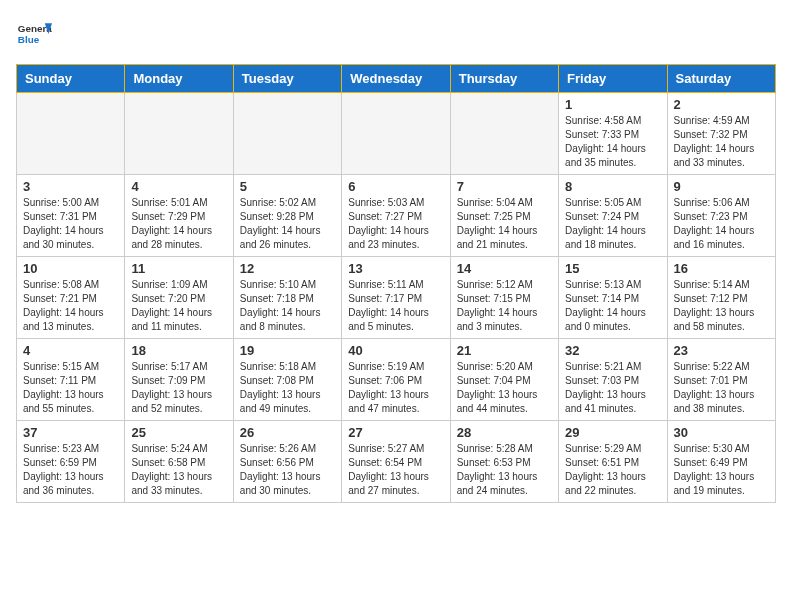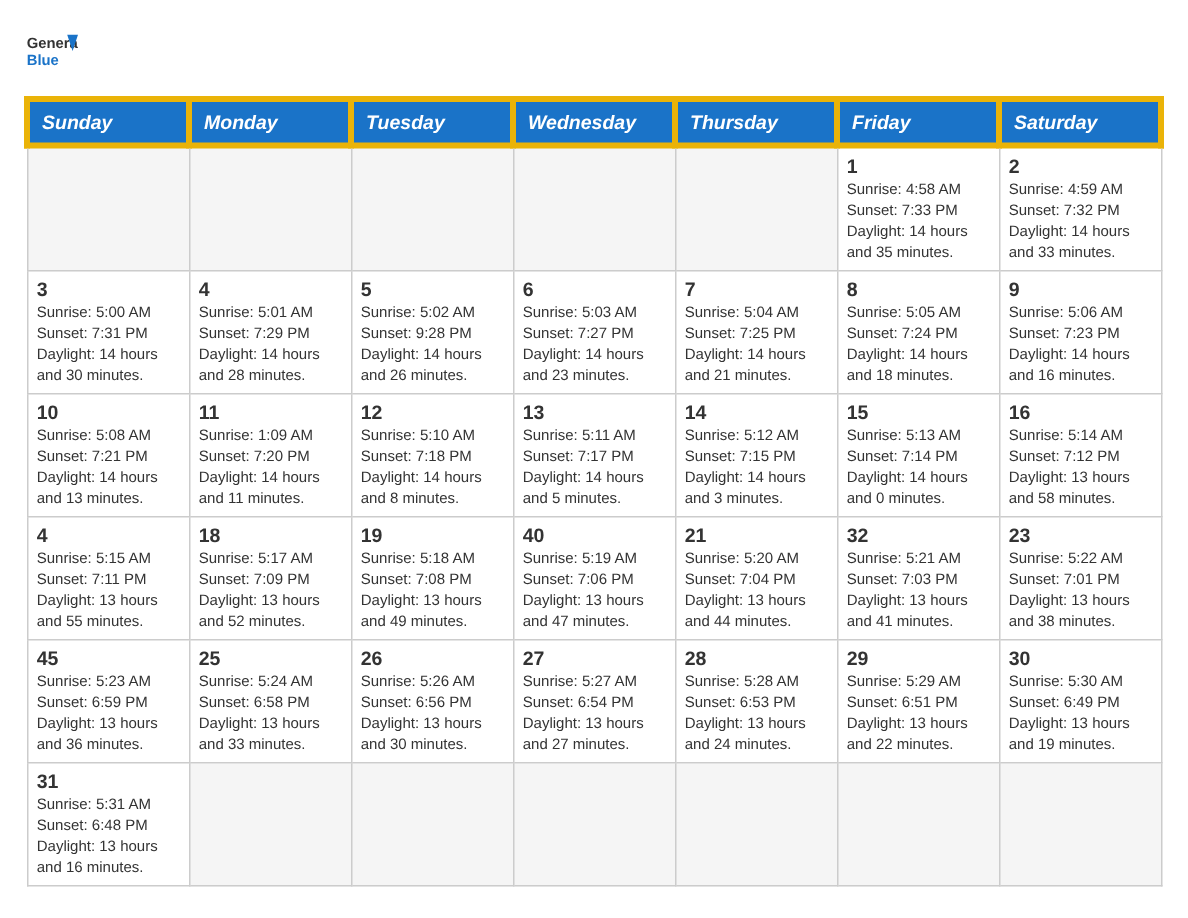--- a/index.html
+++ b/index.html
@@ -42,22 +42,21 @@
       border-collapse: collapse;
       border: 1px solid #ccc;
     }
     .calendar th {
       background: #1a73c8;
       color: #fff;
       text-align: left;
       padding: 6px 8px;
       font-size: 13px;
       font-weight: bold;
-      border: 4px solid #eab308;
-      font-style: italic;
+      border: 1px solid #eab308;
     }
     .calendar td {
       vertical-align: top;
       border: 1px solid #ccc;
       padding: 4px 6px;
       font-size: 10.5px;
       color: #333;
       width: calc(100% / 7);
       min-height: 70px;
       background: #fff;
@@ -253,21 +252,21 @@
         </td>
         <td>
           <span class="day-number">23</span>
           <div class="day-info">Sunrise: 5:22 AM
 Sunset: 7:01 PM
 Daylight: 13 hours and 38 minutes.</div>
         </td>
       </tr>
       <tr>
         <td>
-          <span class="day-number">45</span>
+          <span class="day-number">37</span>
           <div class="day-info">Sunrise: 5:23 AM
 Sunset: 6:59 PM
 Daylight: 13 hours and 36 minutes.</div>
         </td>
         <td>
           <span class="day-number">25</span>
           <div class="day-info">Sunrise: 5:24 AM
 Sunset: 6:58 PM
 Daylight: 13 hours and 33 minutes.</div>
         </td>
@@ -295,28 +294,14 @@
 Sunset: 6:51 PM
 Daylight: 13 hours and 22 minutes.</div>
         </td>
         <td>
           <span class="day-number">30</span>
           <div class="day-info">Sunrise: 5:30 AM
 Sunset: 6:49 PM
 Daylight: 13 hours and 19 minutes.</div>
         </td>
       </tr>
-      <tr>
-        <td>
-          <span class="day-number">31</span>
-          <div class="day-info">Sunrise: 5:31 AM
-Sunset: 6:48 PM
-Daylight: 13 hours and 16 minutes.</div>
-        </td>
-        <td class="empty"></td>
-        <td class="empty"></td>
-        <td class="empty"></td>
-        <td class="empty"></td>
-        <td class="empty"></td>
-        <td class="empty"></td>
-      </tr>
     </tbody>
 </table>
 
 </body></html>

